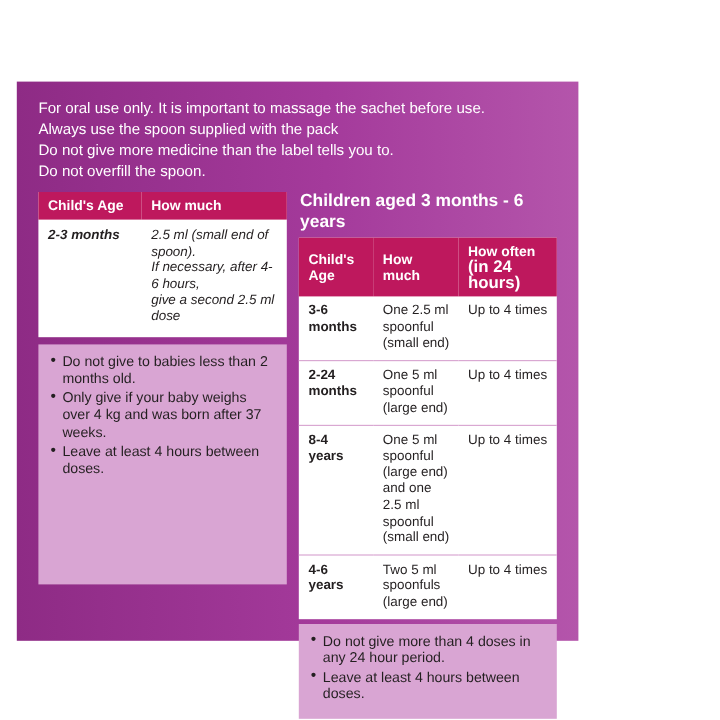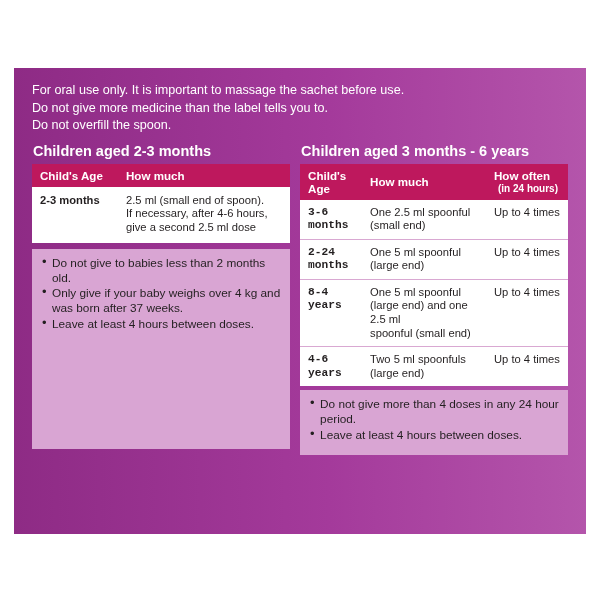--- a/index.html
+++ b/index.html
@@ -5,21 +5,21 @@
   * { box-sizing: border-box; }
   html, body {
     margin: 0; padding: 0;
     width: 600px; height: 600px;
     background: #ffffff;
     font-family: "Liberation Sans", sans-serif;
   }
   #panel {
     position: absolute;
     left: 14px; top: 68px;
-    width: 572px; height: 466px;
+    width: 468px; height: 466px;
     background: #9b2f8e;
     background: linear-gradient(to right, #8e2b85 0%, #a43a9b 55%, #b455ab 100%);
     padding: 14px 18px 0 18px;
   }
   .intro {
     color: #ffffff;
     font-size: 12.6px;
     line-height: 16.5px;
     margin: 0 0 0 0;
   }
@@ -48,37 +48,36 @@
     background: #be185d;
     color: #ffffff;
     font-size: 11.6px;
     text-align: left;
     padding: 5px 6px 5px 8px;
     font-weight: bold;
     vertical-align: middle;
     line-height: 13px;
   }
   thead th .sub {
-    font-size: 10px;
+    font-size: 14px;
     font-weight: bold;
     display: block;
-    text-align: center;
   }
   tbody td {
     padding: 6px 6px 6px 8px;
     vertical-align: top;
     color: #231f20;
     line-height: 13.6px;
     font-size: 11.2px;
   }
   tbody td.age { font-weight: bold; white-space: pre-line; }
   .row-sep td { border-top: 1px solid #d9a8d2; }
 
   
-  .left-table tbody td { padding-top: 7px; padding-bottom: 9px; }
+  .left-table tbody td { padding-top: 7px; padding-bottom: 9px; font-style: italic; }
   .left-table tbody td.age { width: 86px; }
 
   
   .bullets {
     background: #d9a5d3;
     color: #231f20;
     font-size: 11.8px;
     line-height: 14.6px;
     padding: 7px 9px 12px 9px;
   }
@@ -91,38 +90,38 @@
     margin-bottom: 1px;
   }
   .bullets li::before {
     content: "\2022";
     position: absolute;
     left: 1px; top: -1px;
     font-size: 13px;
   }
   .left-bullets { margin-top: 6px; min-height: 200px; }
   .right-bullets { margin-top: 4px; }
-  .right-table tbody td.age { width: 62px; font-family: Liberation Mono, monospace; }
+  .right-table tbody td.age { width: 62px; }
   .right-table tbody td.often { width: 82px; margin-top: 45px; }
 </style>
 </head>
 <body>
 
 <div id="panel">
 
   <div class="intro">
     <p>For oral use only. It is important to massage the sachet before use.</p>
+    <p>Always use the spoon supplied with the pack</p>
     <p>Do not give more medicine than the label tells you to.</p>
     <p>Do not overfill the spoon.</p>
   </div>
 
   <div class="columns">
 
     <div class="col-left">
-      <h2 class="col-title">Children aged 2-3 months</h2>
 
       <table class="left-table">
         <thead>
           <tr>
             <th>Child's Age</th>
             <th>How much</th>
           </tr>
         </thead>
         <tbody>
           <tr>

